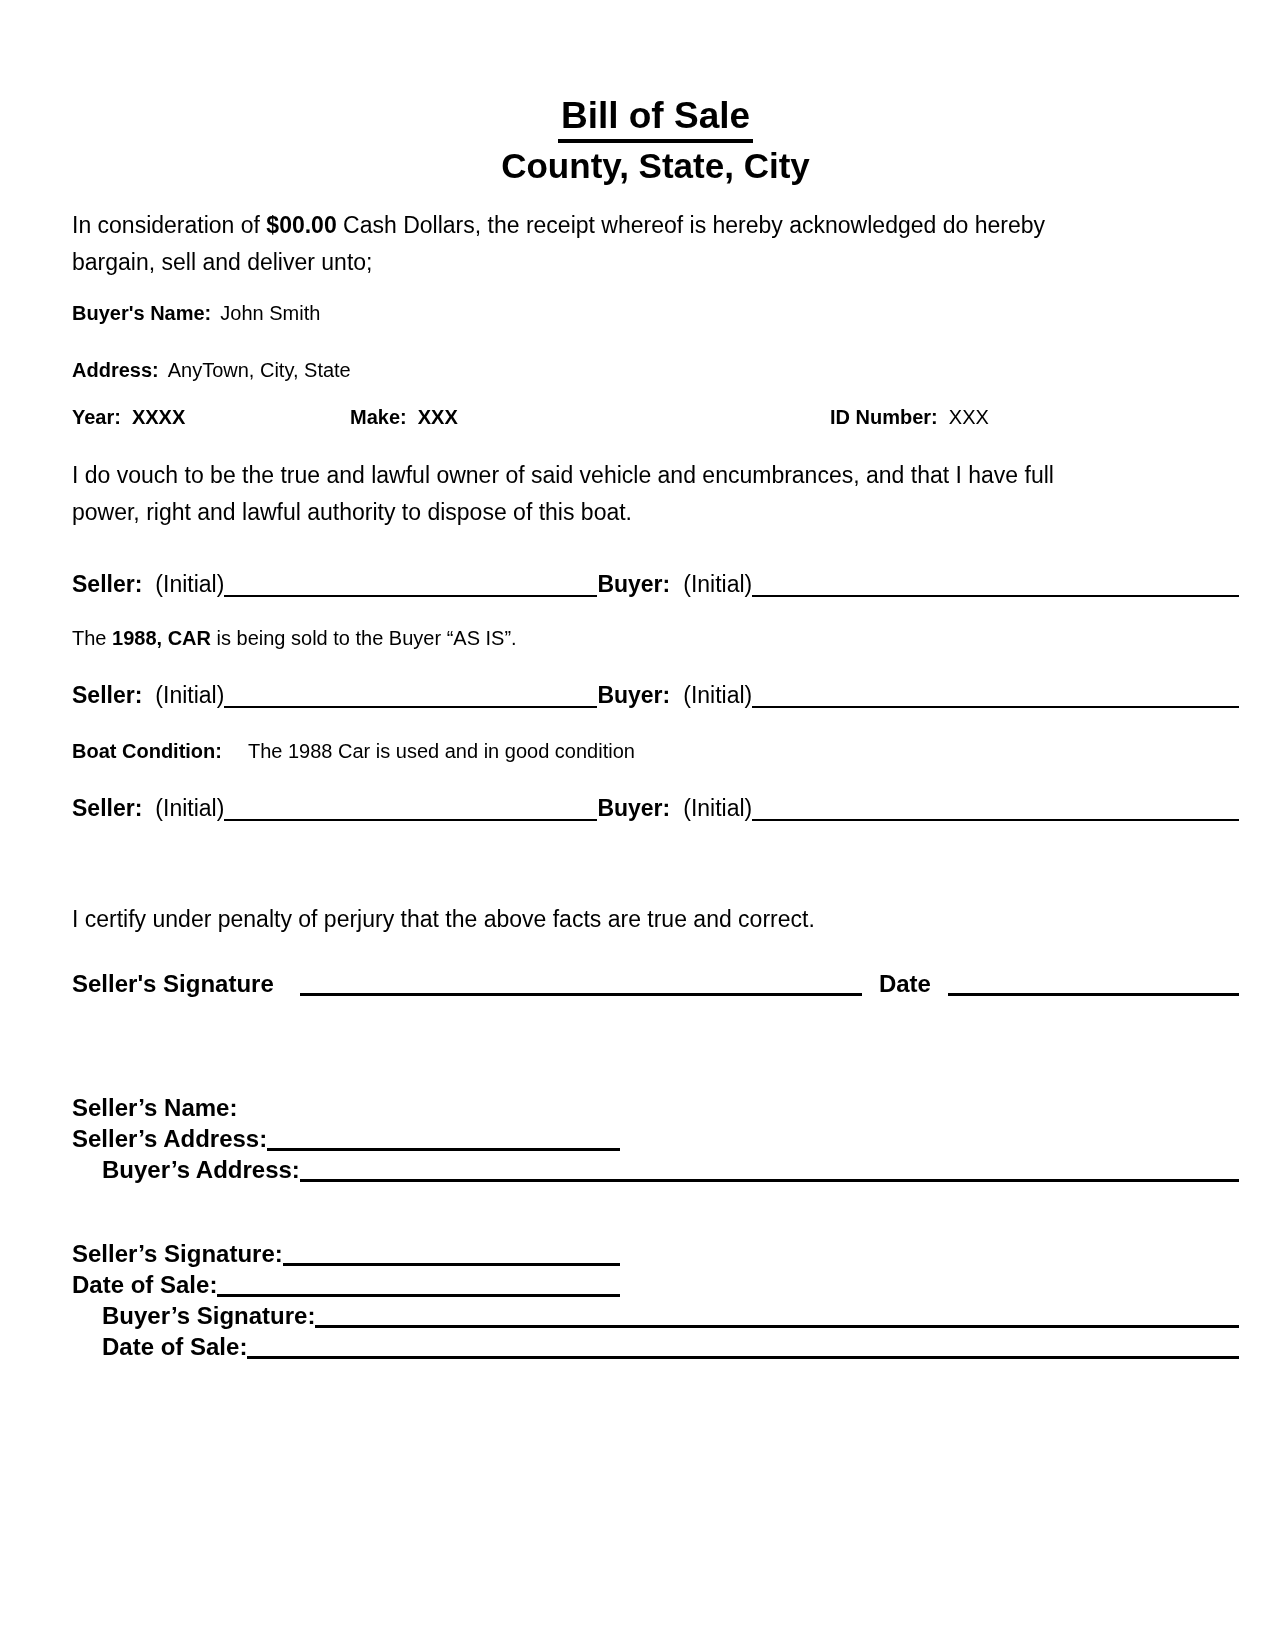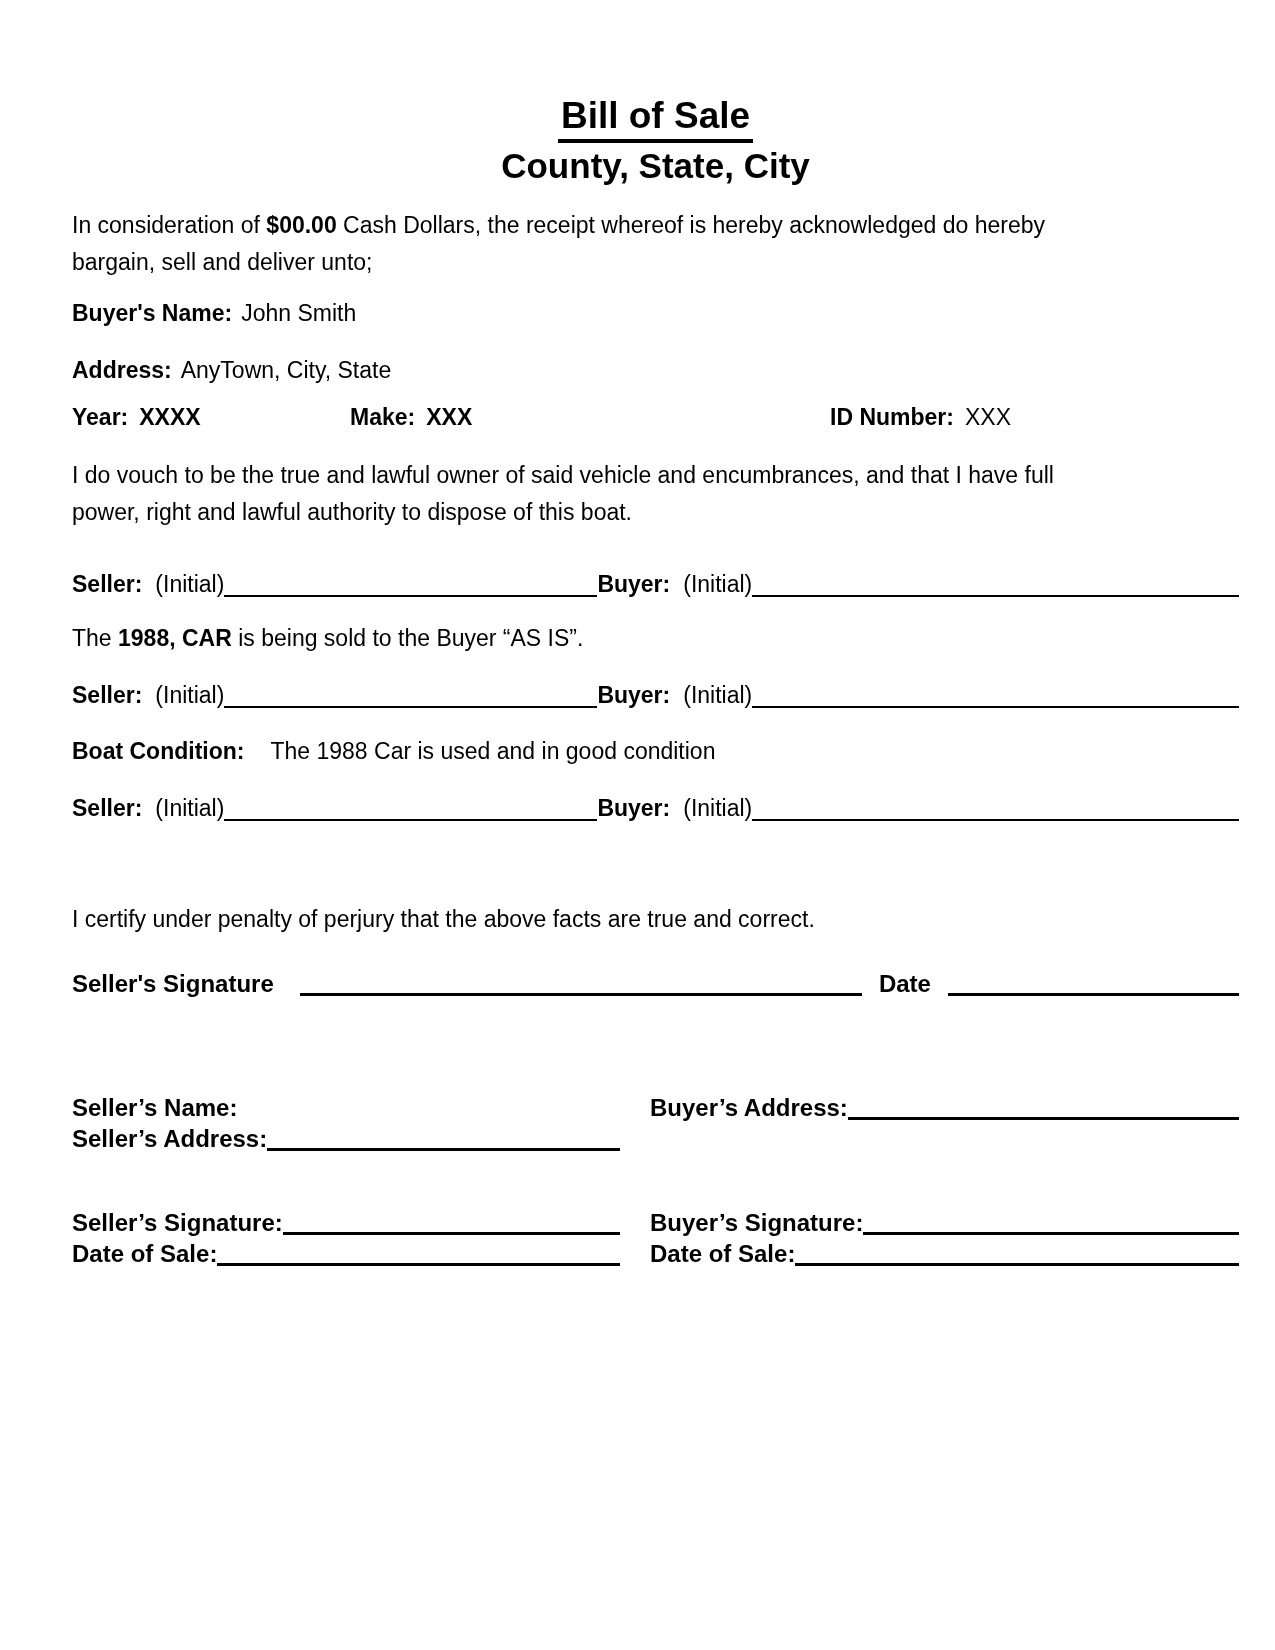--- a/index.html
+++ b/index.html
@@ -22,21 +22,21 @@
   .doc-title .title-text { display: inline-block; border-bottom: 4px solid #000; padding: 0 3px 1px 3px; }
   .doc-subtitle { text-align: center; font-size: 35px; font-weight: bold; margin-top: 3px; }
 
   
   .para { font-size: 23px; line-height: 37px; }
   .para-intro { margin-top: 21px; }
   .para-vouch { margin-top: 23px; }
   .para-certify { margin-top: 76px; }
 
   
-  .row { font-size: 23px; line-height: 33px; }
+  .row { font-size: 20px; line-height: 33px; }
   .row-buyer { margin-top: 16px; }
   .row-addr  { margin-top: 24px; }
   .row-asis  { margin-top: 21px; }
   .row-cond  { margin-top: 23px; }
   .val { margin-left: 9px; }
   .cond-val { margin-left: 26px; }
 
   
   .row-veh { margin-top: 14px; display: flex; }
   .veh-year { width: 278px; }
@@ -53,21 +53,21 @@
   .u-seller { flex: 351 1 0; }
   .u-buyer  { flex: 458 1 0; }
 
   
   .sigrow { display: flex; margin-top: 29px; font-size: 24px; font-weight: bold; line-height: 33px; gap: 17px; }
   .sigrow .uline { border-bottom: 3px solid #000; }
   .u-sig  { flex: 560 1 0; margin-left: 9px; }
   .u-date { flex: 290 1 0; }
 
   
-  .cols { display: flex; }
+  .cols { display: flex; flex-direction: column; }
   .cols-names { margin-top: 92px; }
   .cols-sigs  { margin-top: 53px; }
   .col-left  { width: 548px; }
   .col-right { flex: 1; margin-left: 30px; }
   .bline { display: flex; font-size: 24px; font-weight: bold; line-height: 31px; height: 31px; }
   .bline .uline { flex: 1; border-bottom: 3px solid #000; margin-bottom: 3px; }
 </style>
 </head>
 <body>
 

